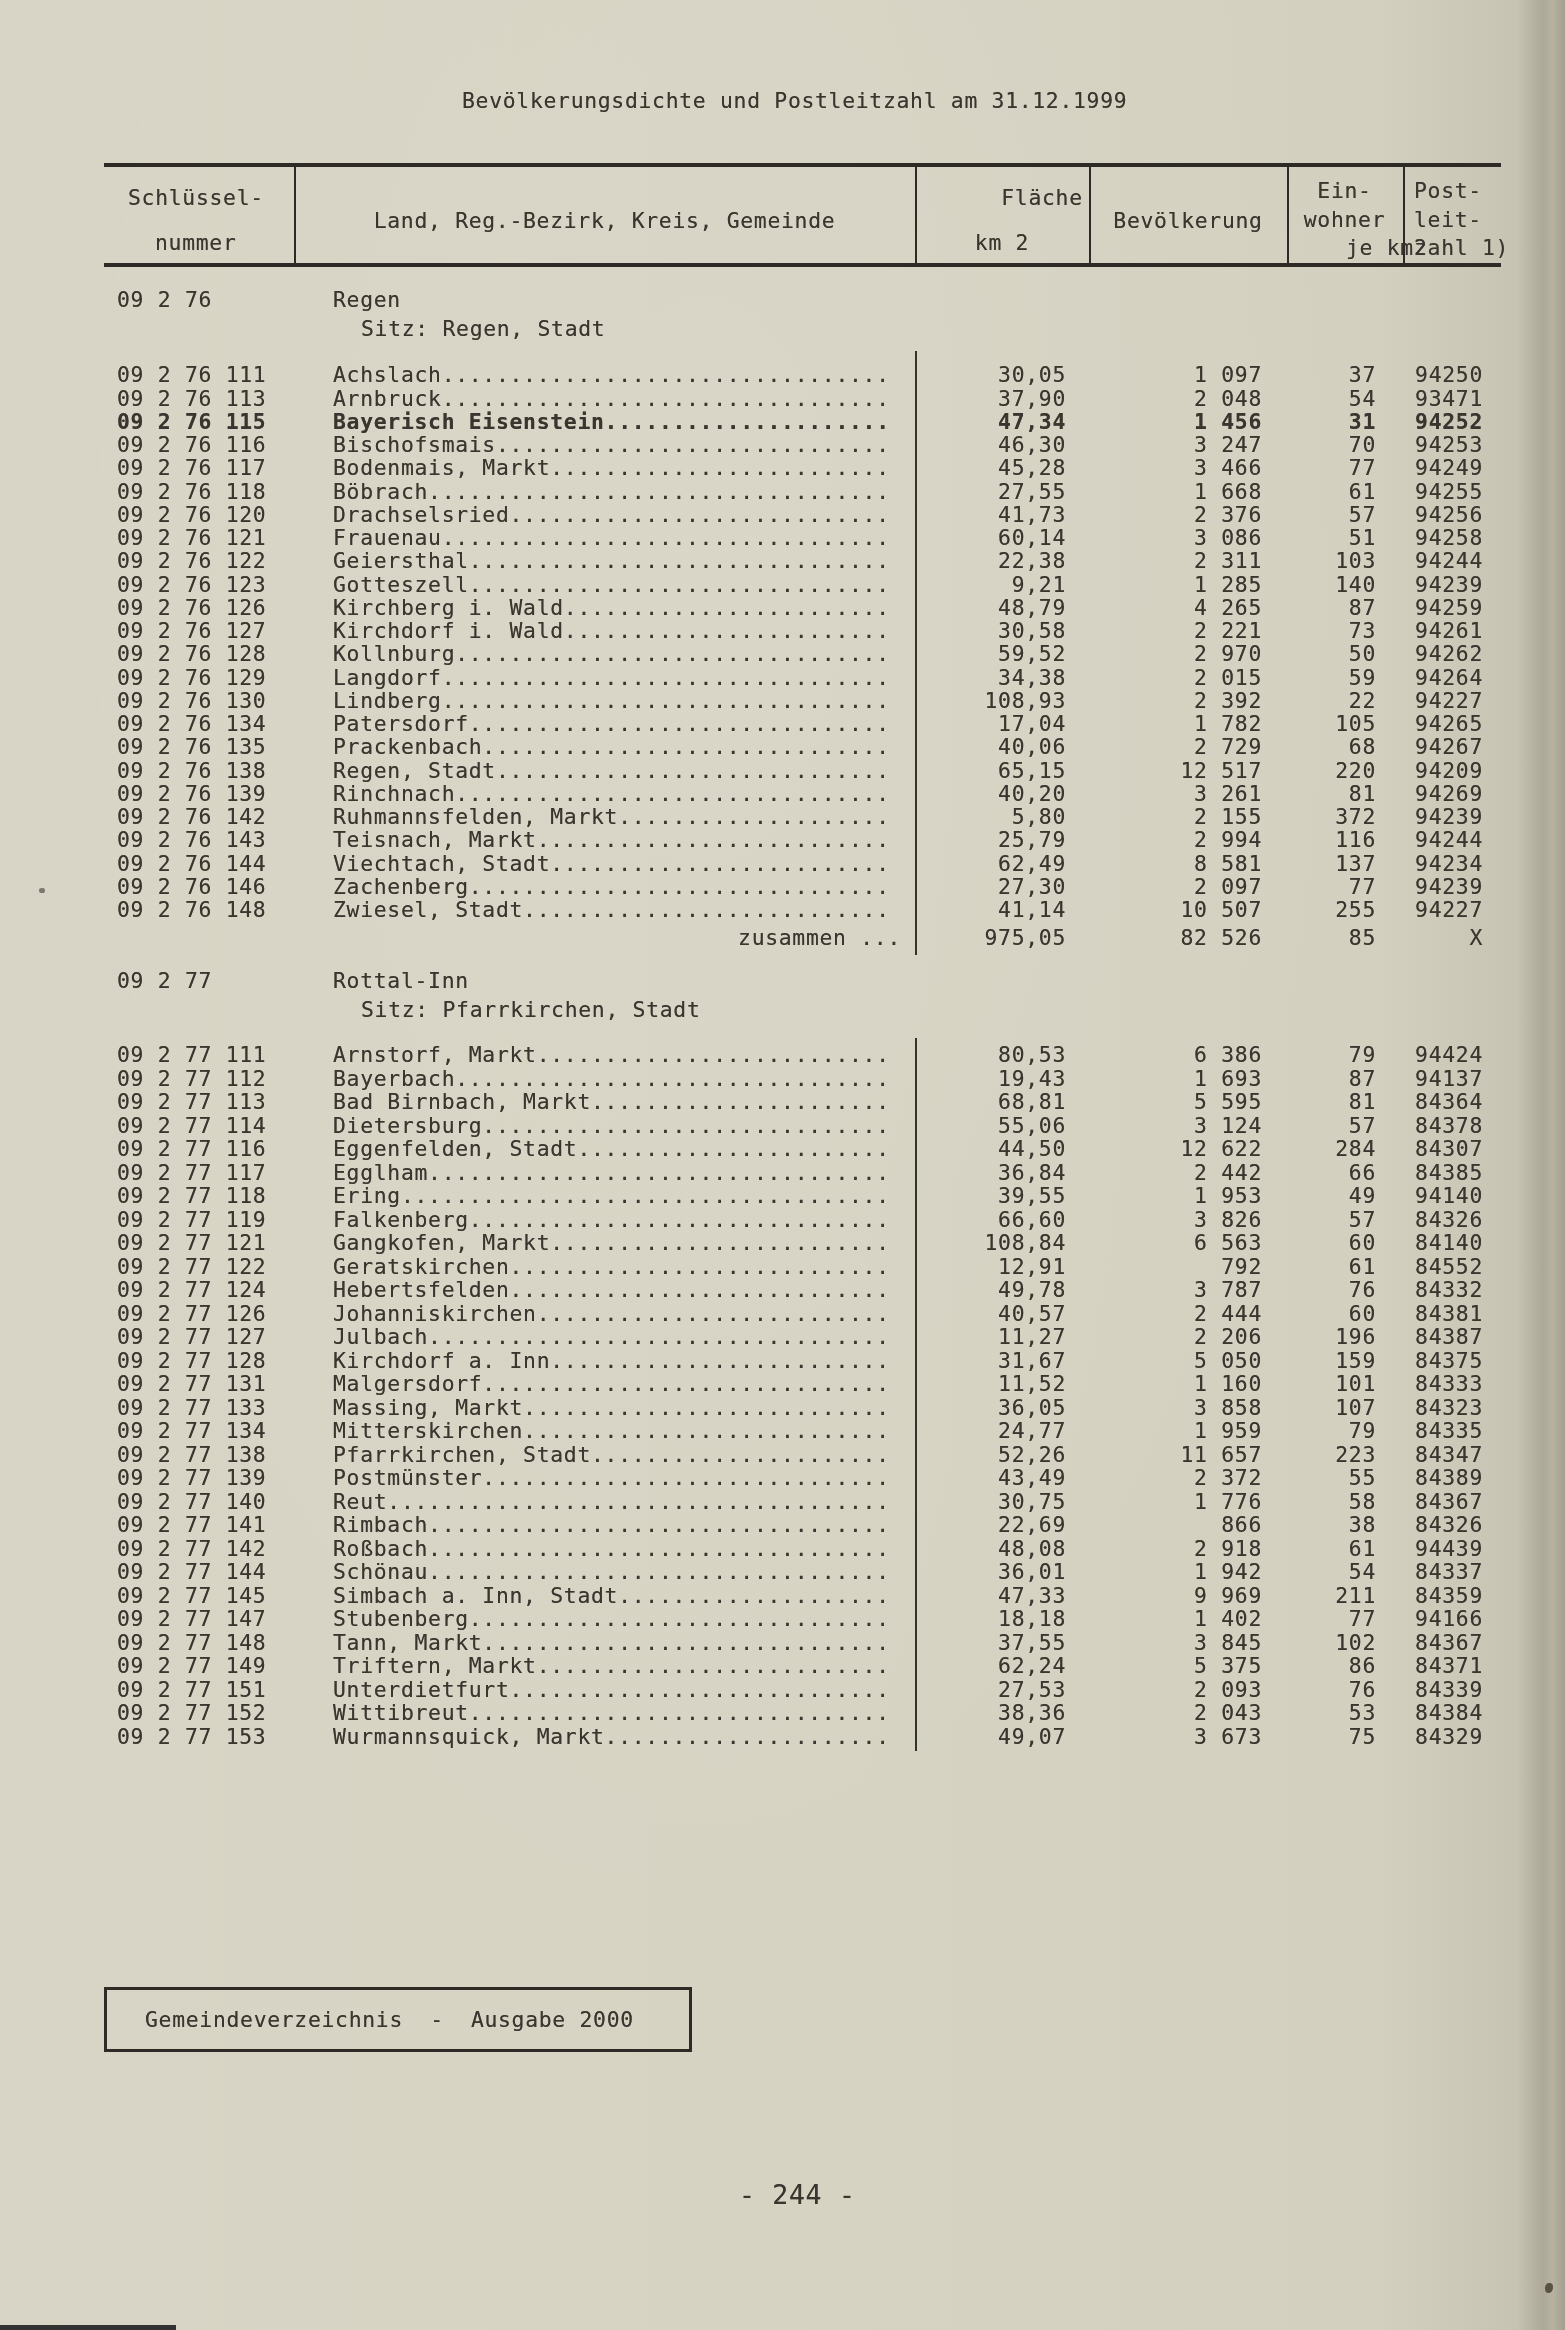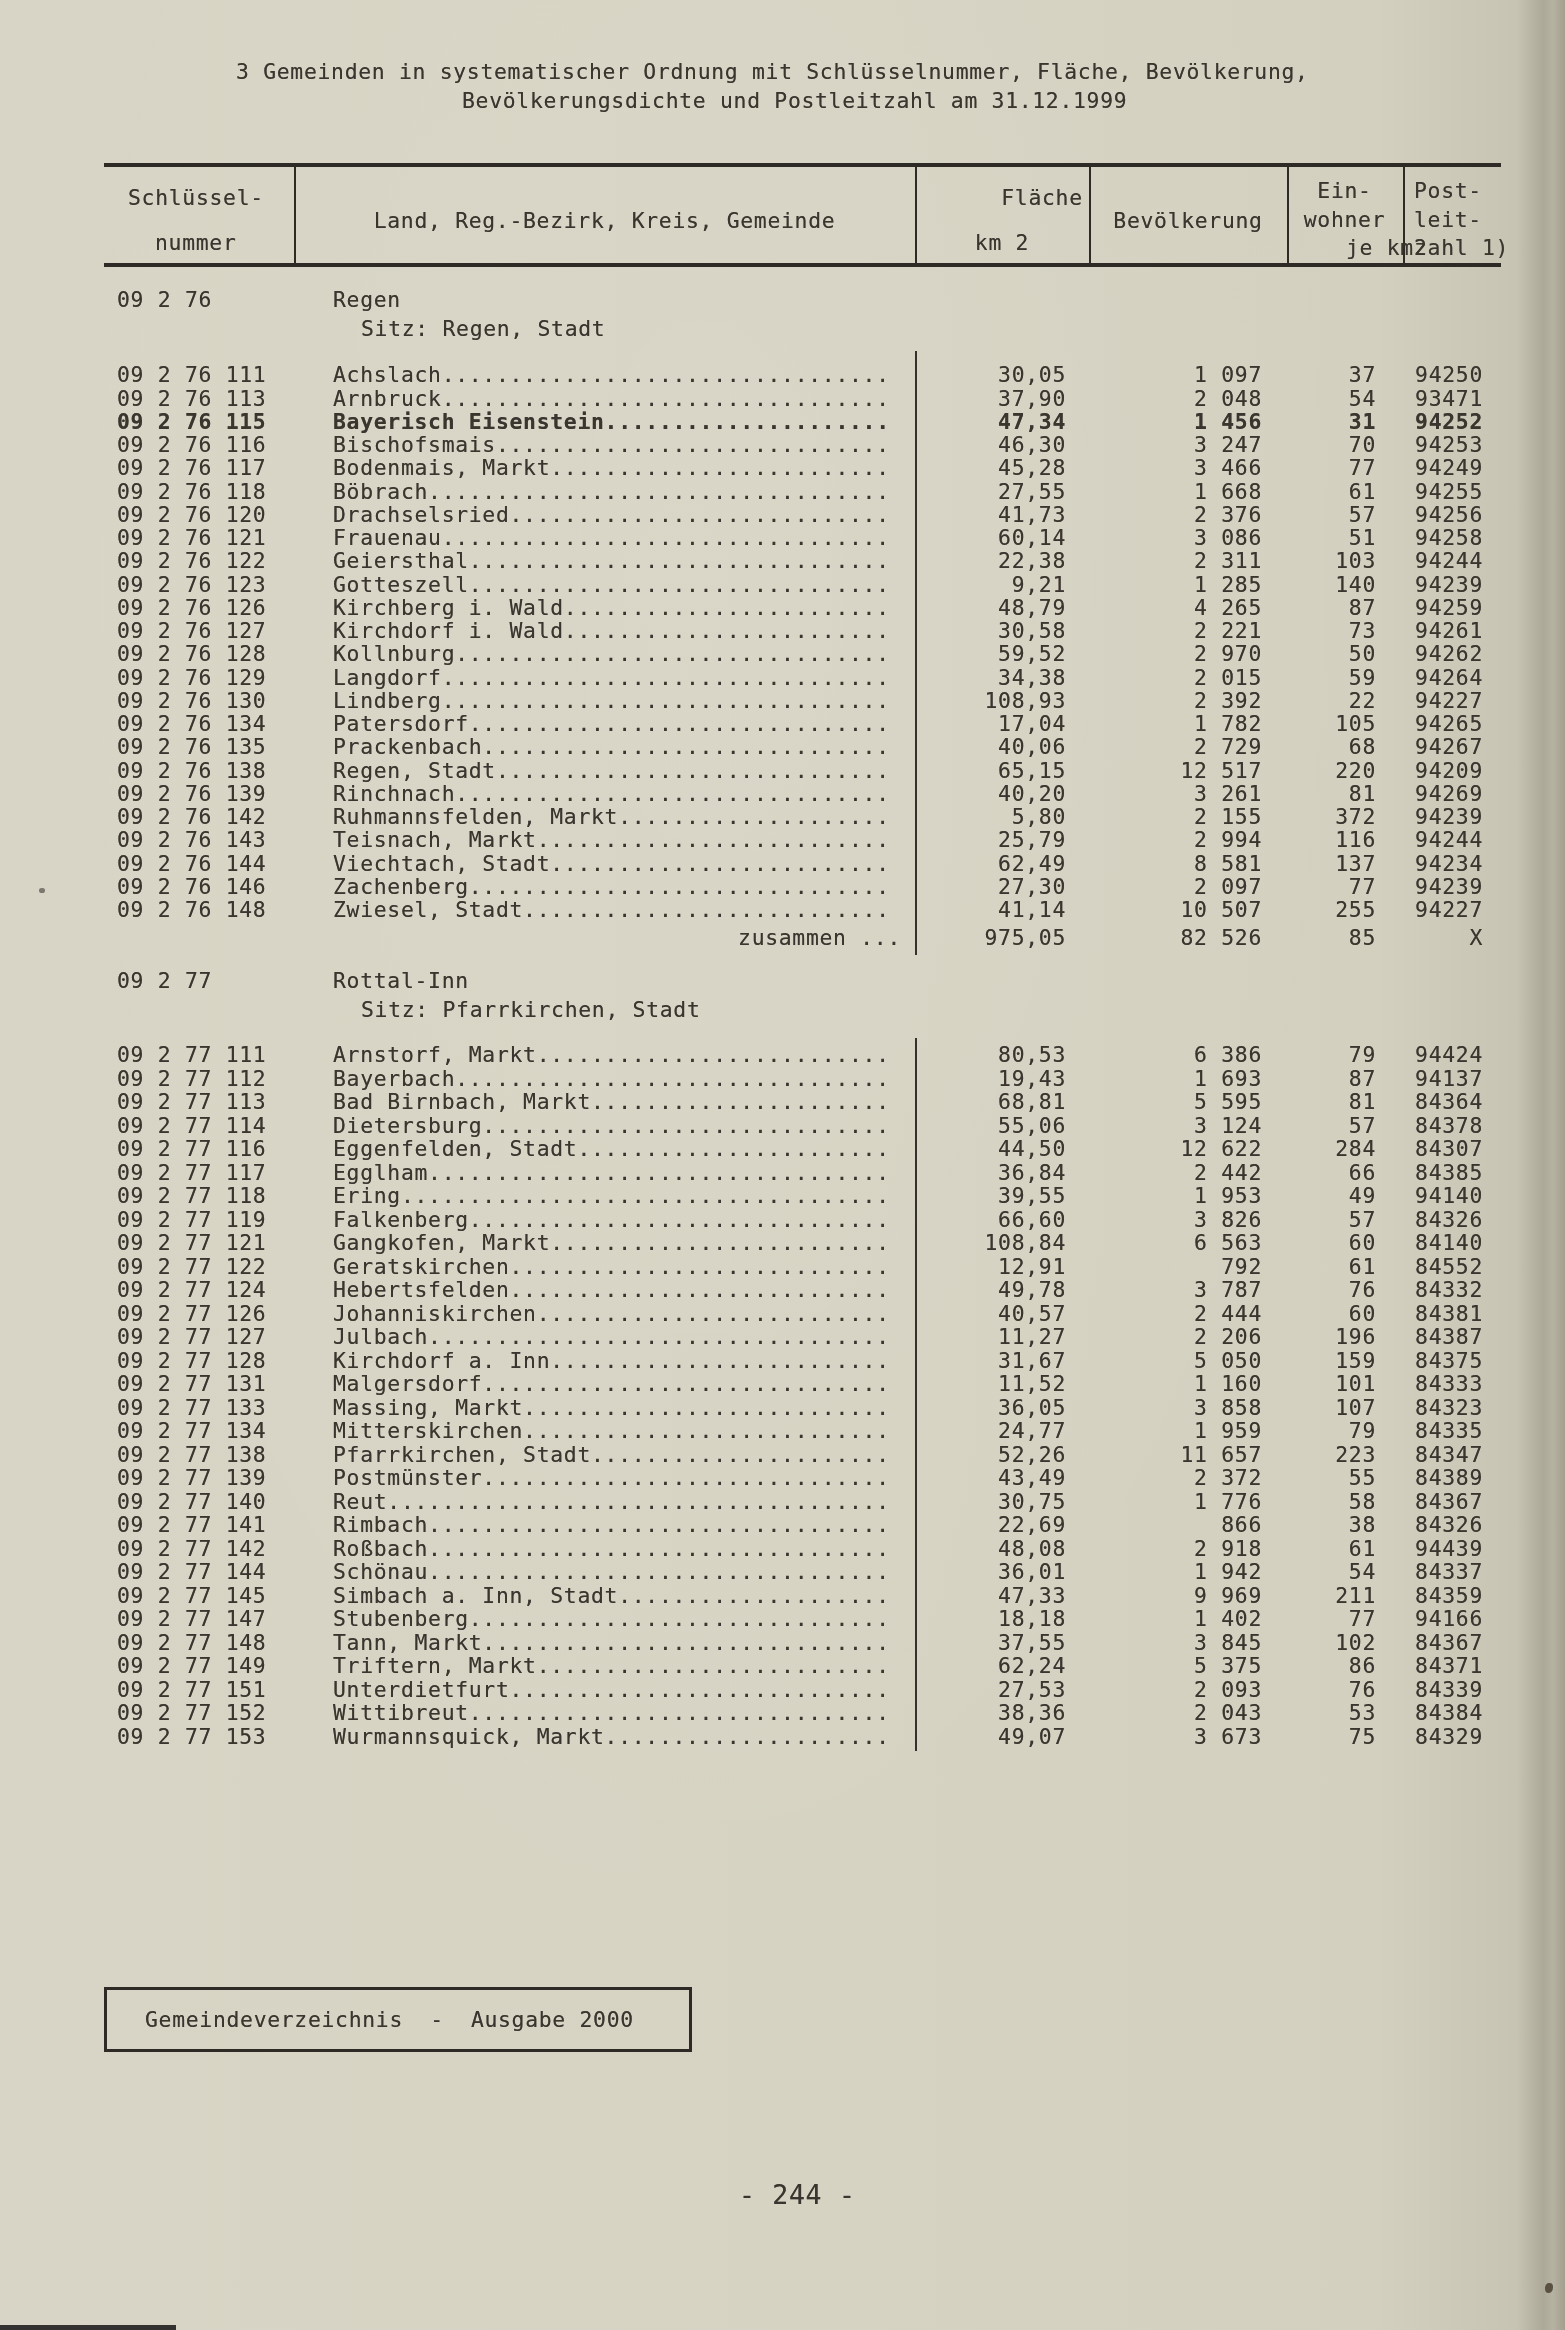--- a/index.html
+++ b/index.html
@@ -46,21 +46,20 @@
   }
   #bottom-strip{position:absolute;left:0;top:2325px;width:176px;height:5.1px;background:#343230;}
   #speck{position:absolute;left:1545px;top:2283px;width:8.1px;height:10.2px;background:#4a4134;border-radius:50% 40% 55% 45%;opacity:.85;}
   #stray-dot{position:absolute;left:39px;top:888px;width:5.6px;height:4.6px;background:#55504a;border-radius:50%;opacity:.7;}
 </style>
 </head>
 <body>
 
 <div id="page">
 
-  <div class="abs" style="left:236px;top:59px;">3 Gemeinden in systematischer Ordnung mit Schlüsselnummer, Fläche, Bevölkerung,</div>
   <div class="abs" style="left:462px;top:88px;">Bevölkerungsdichte und Postleitzahl am 31.12.1999</div>
 
   <div class="hline" style="top:163px;"></div>
   <div class="hline" style="top:263px;"></div>
   <div class="vline" style="left:294px;top:163px;height:104px;"></div>
   <div class="vline" style="left:915px;top:163px;height:104px;"></div>
   <div class="vline" style="left:1089px;top:163px;height:104px;"></div>
   <div class="vline" style="left:1287px;top:163px;height:104px;"></div>
   <div class="vline" style="left:1403px;top:163px;height:104px;"></div>
 

